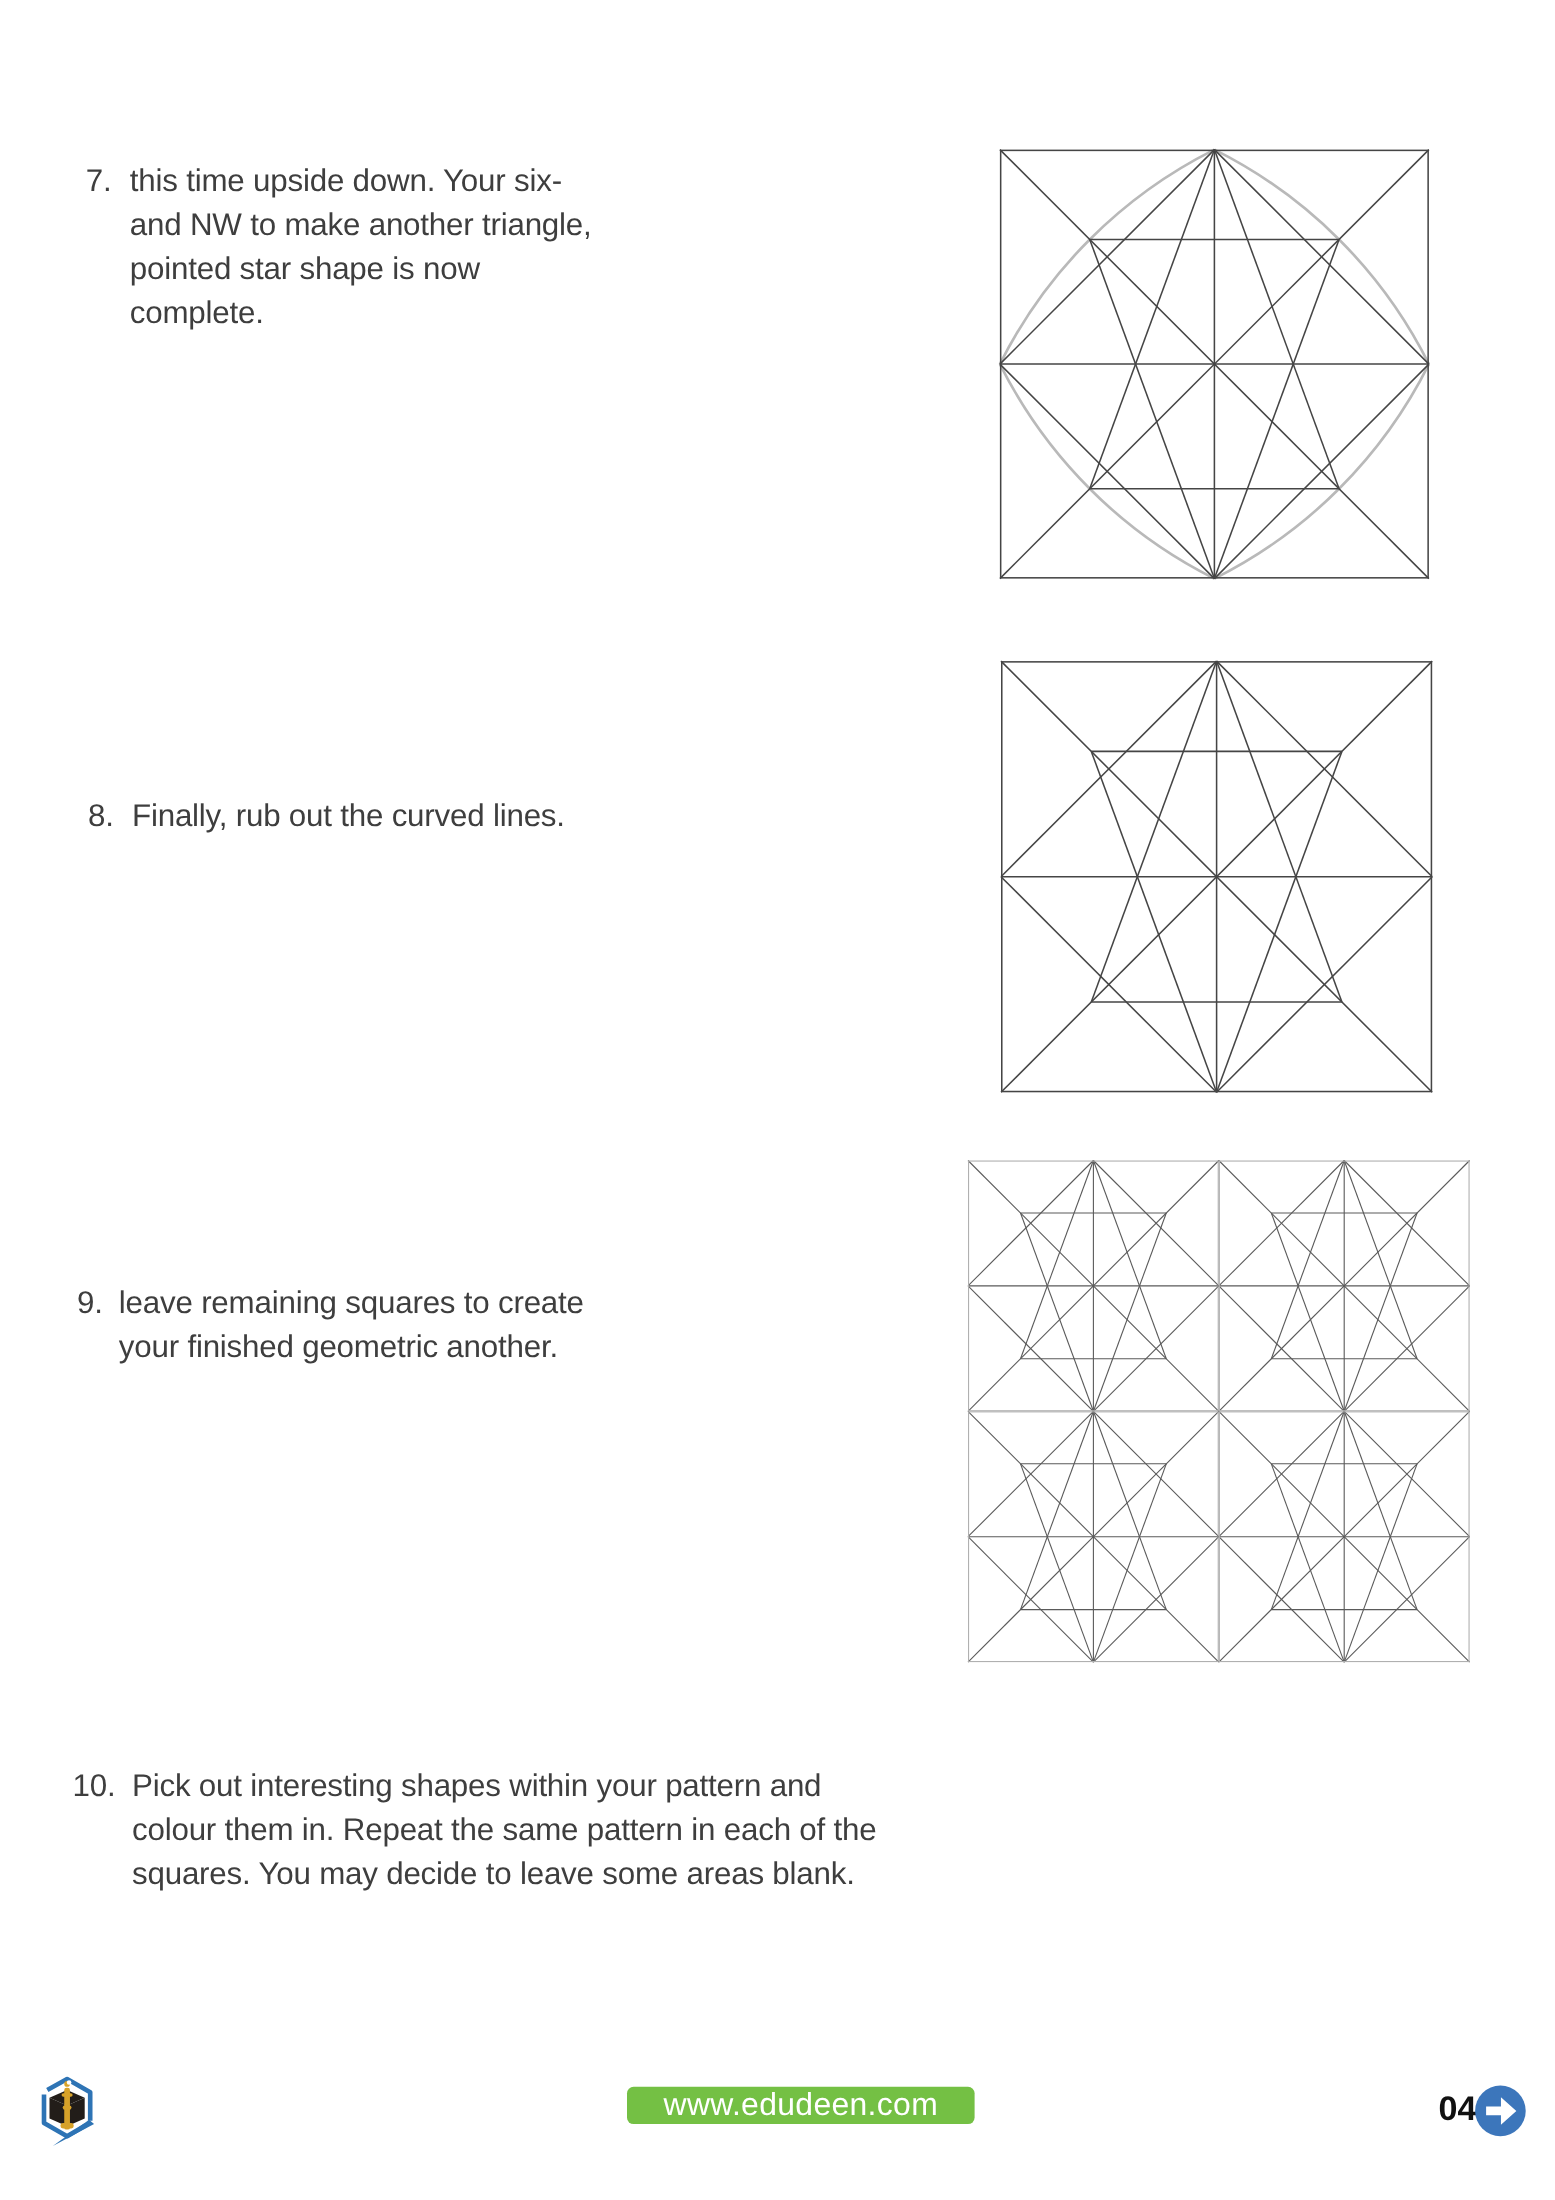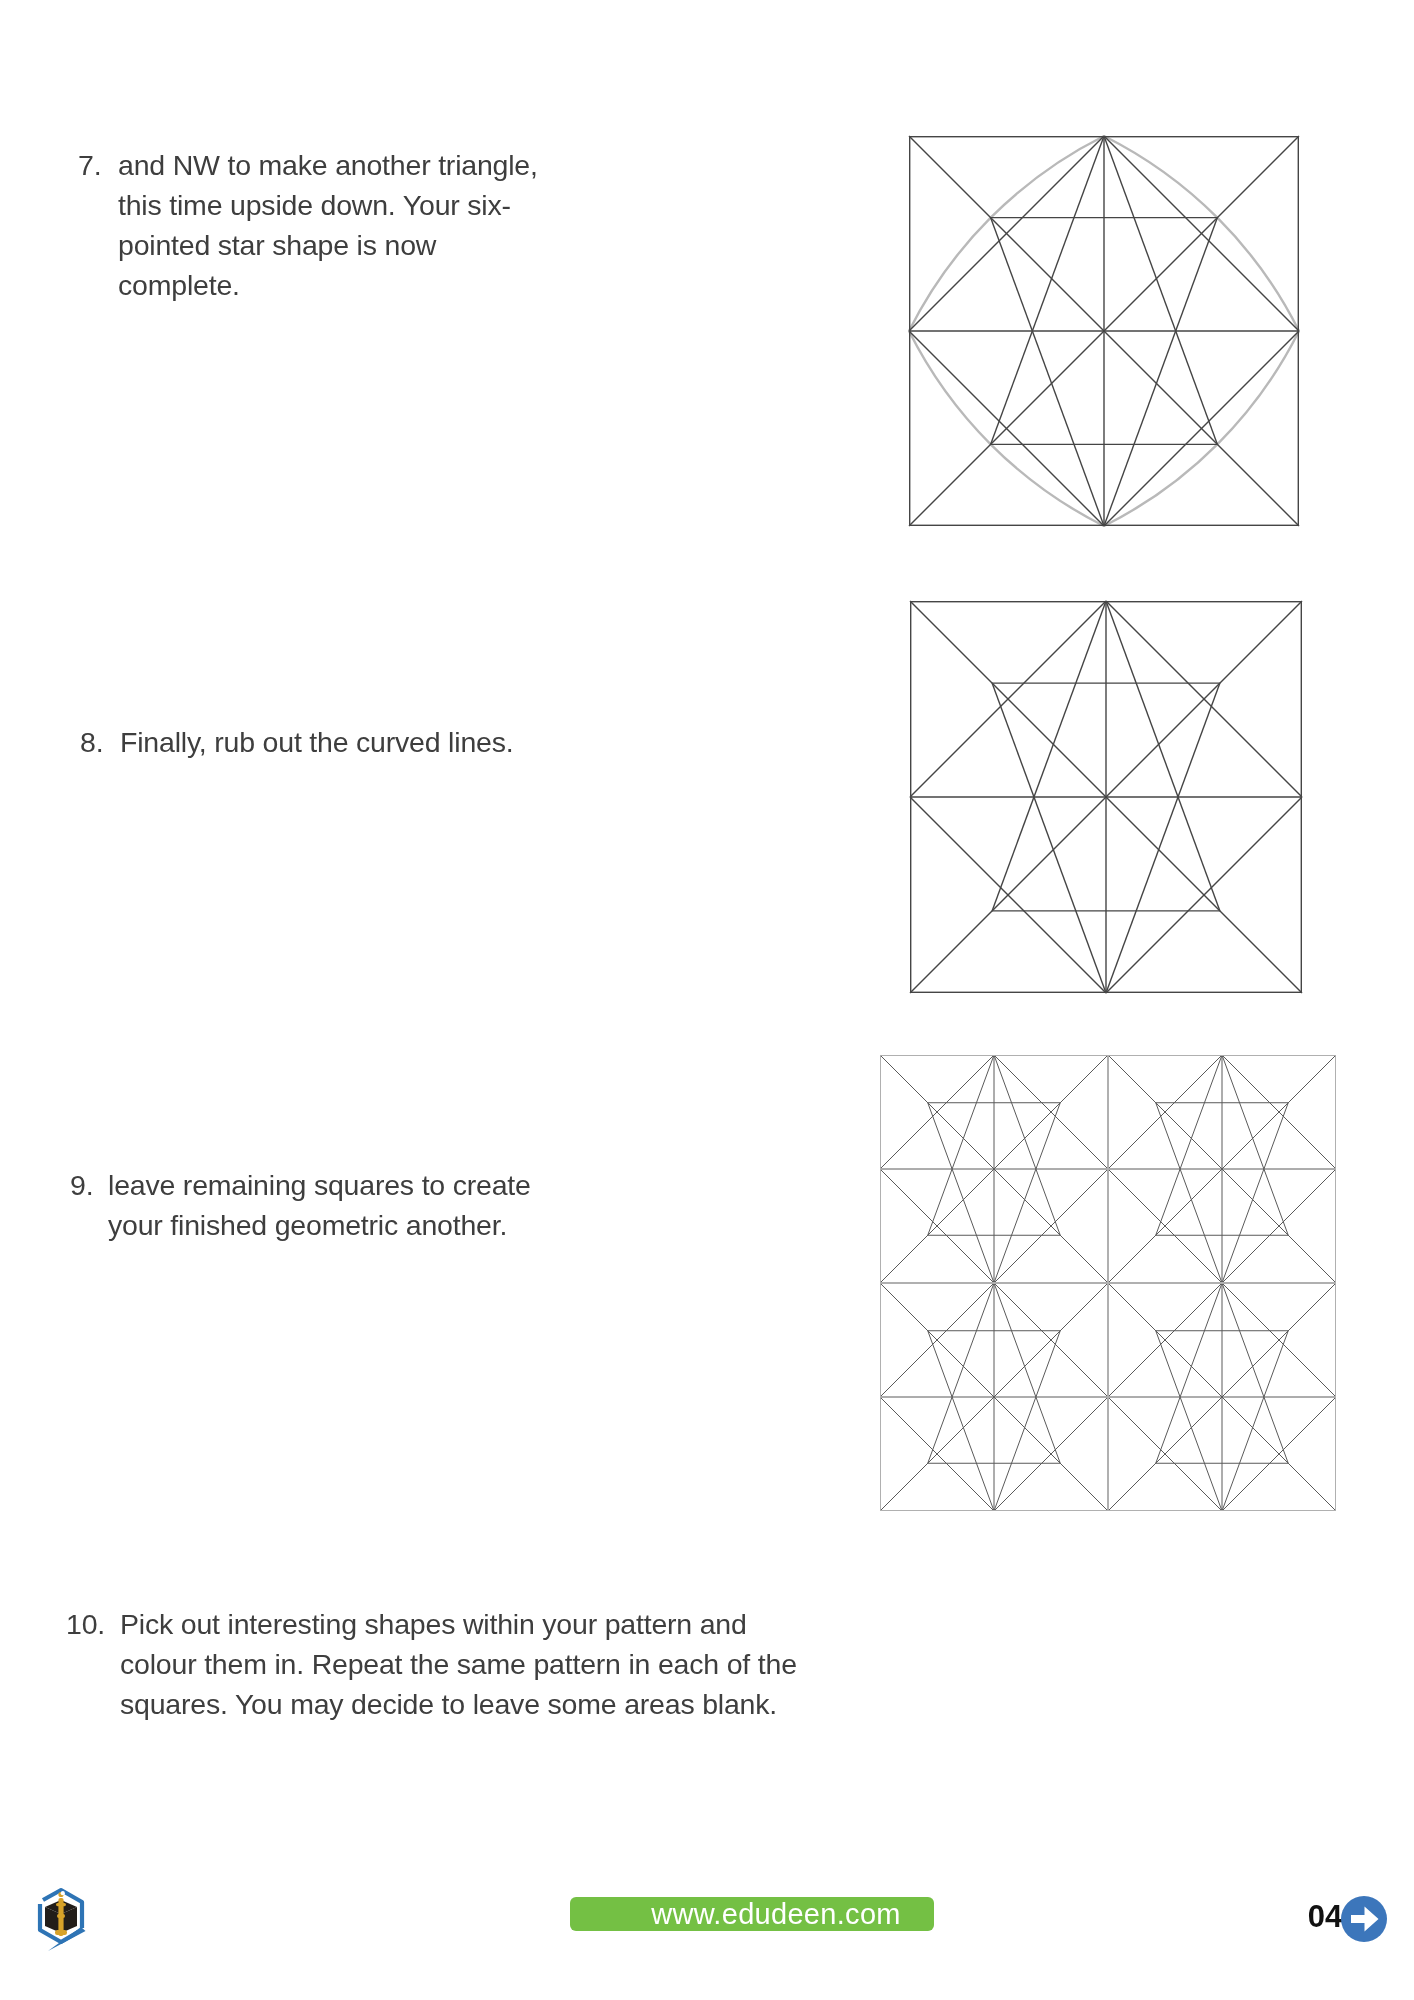--- a/index.html
+++ b/index.html
@@ -20,21 +20,21 @@
   .step .num{position:absolute;left:0;top:0;}
   .step .line{white-space:nowrap;}
   .figure{position:absolute;overflow:visible;}
   .logo{position:absolute;}
   .url-pill{
     position:absolute;
     left:570px;top:1897px;
     width:316px;height:34px;
     background:var(--green);
     border-radius:6px;
-    display:flex;align-items:center;justify-content:center;padding-left:48px;
+    display:flex;align-items:center;justify-content:center;
   }
   .url-pill span{
     color:#ffffff;
     font-size:29px;
     letter-spacing:0.3px;
     white-space:nowrap;
   }
   .page-num{
     position:absolute;
     left:1300px;top:1899px;
@@ -53,22 +53,22 @@
   }
 </style>
 </head>
 <body>
 
 <div class="page">
 
   <div class="step" style="left:78px;top:145px;">
     <span class="num">7.</span>
     <div class="body" style="padding-left:40px;">
+      <div class="line">this time upside down. Your six-</div>
       <div class="line">and NW to make another triangle,</div>
-      <div class="line">this time upside down. Your six-</div>
       <div class="line">pointed star shape is now</div>
       <div class="line">complete.</div>
     </div>
   </div>
 
   <svg class="figure" width="390" height="390" style="left:909px;top:136px;">
       <path d="M 195 0 A 436.02000000000004 436.02000000000004 0 0 0 0 195" fill="none" stroke="#b9b9b9" stroke-width="2.4"></path>
       <path d="M 390 195 A 436.02000000000004 436.02000000000004 0 0 0 195 0" fill="none" stroke="#b9b9b9" stroke-width="2.4"></path>
       <path d="M 195 390 A 436.02000000000004 436.02000000000004 0 0 1 0 195" fill="none" stroke="#b9b9b9" stroke-width="2.4"></path>
       <path d="M 390 195 A 436.02000000000004 436.02000000000004 0 0 1 195 390" fill="none" stroke="#b9b9b9" stroke-width="2.4"></path>

